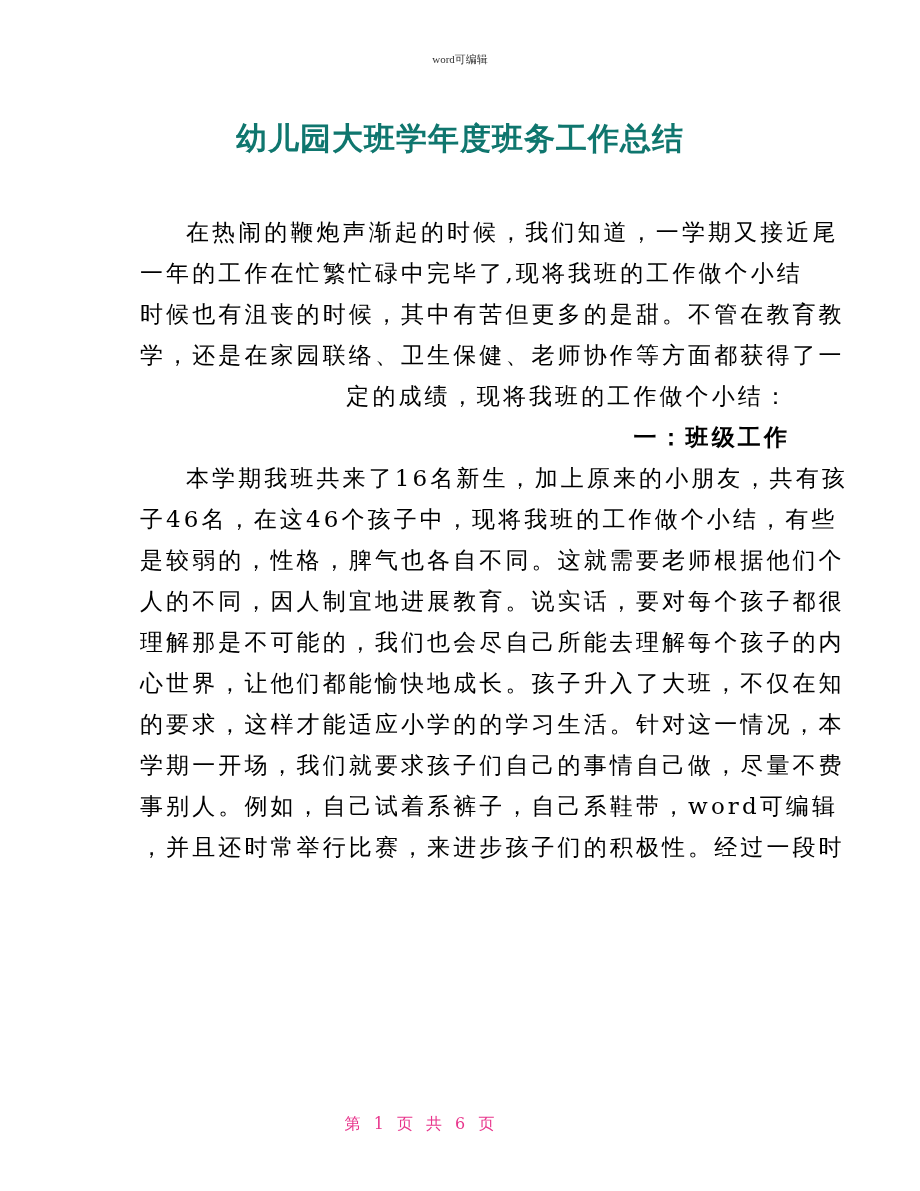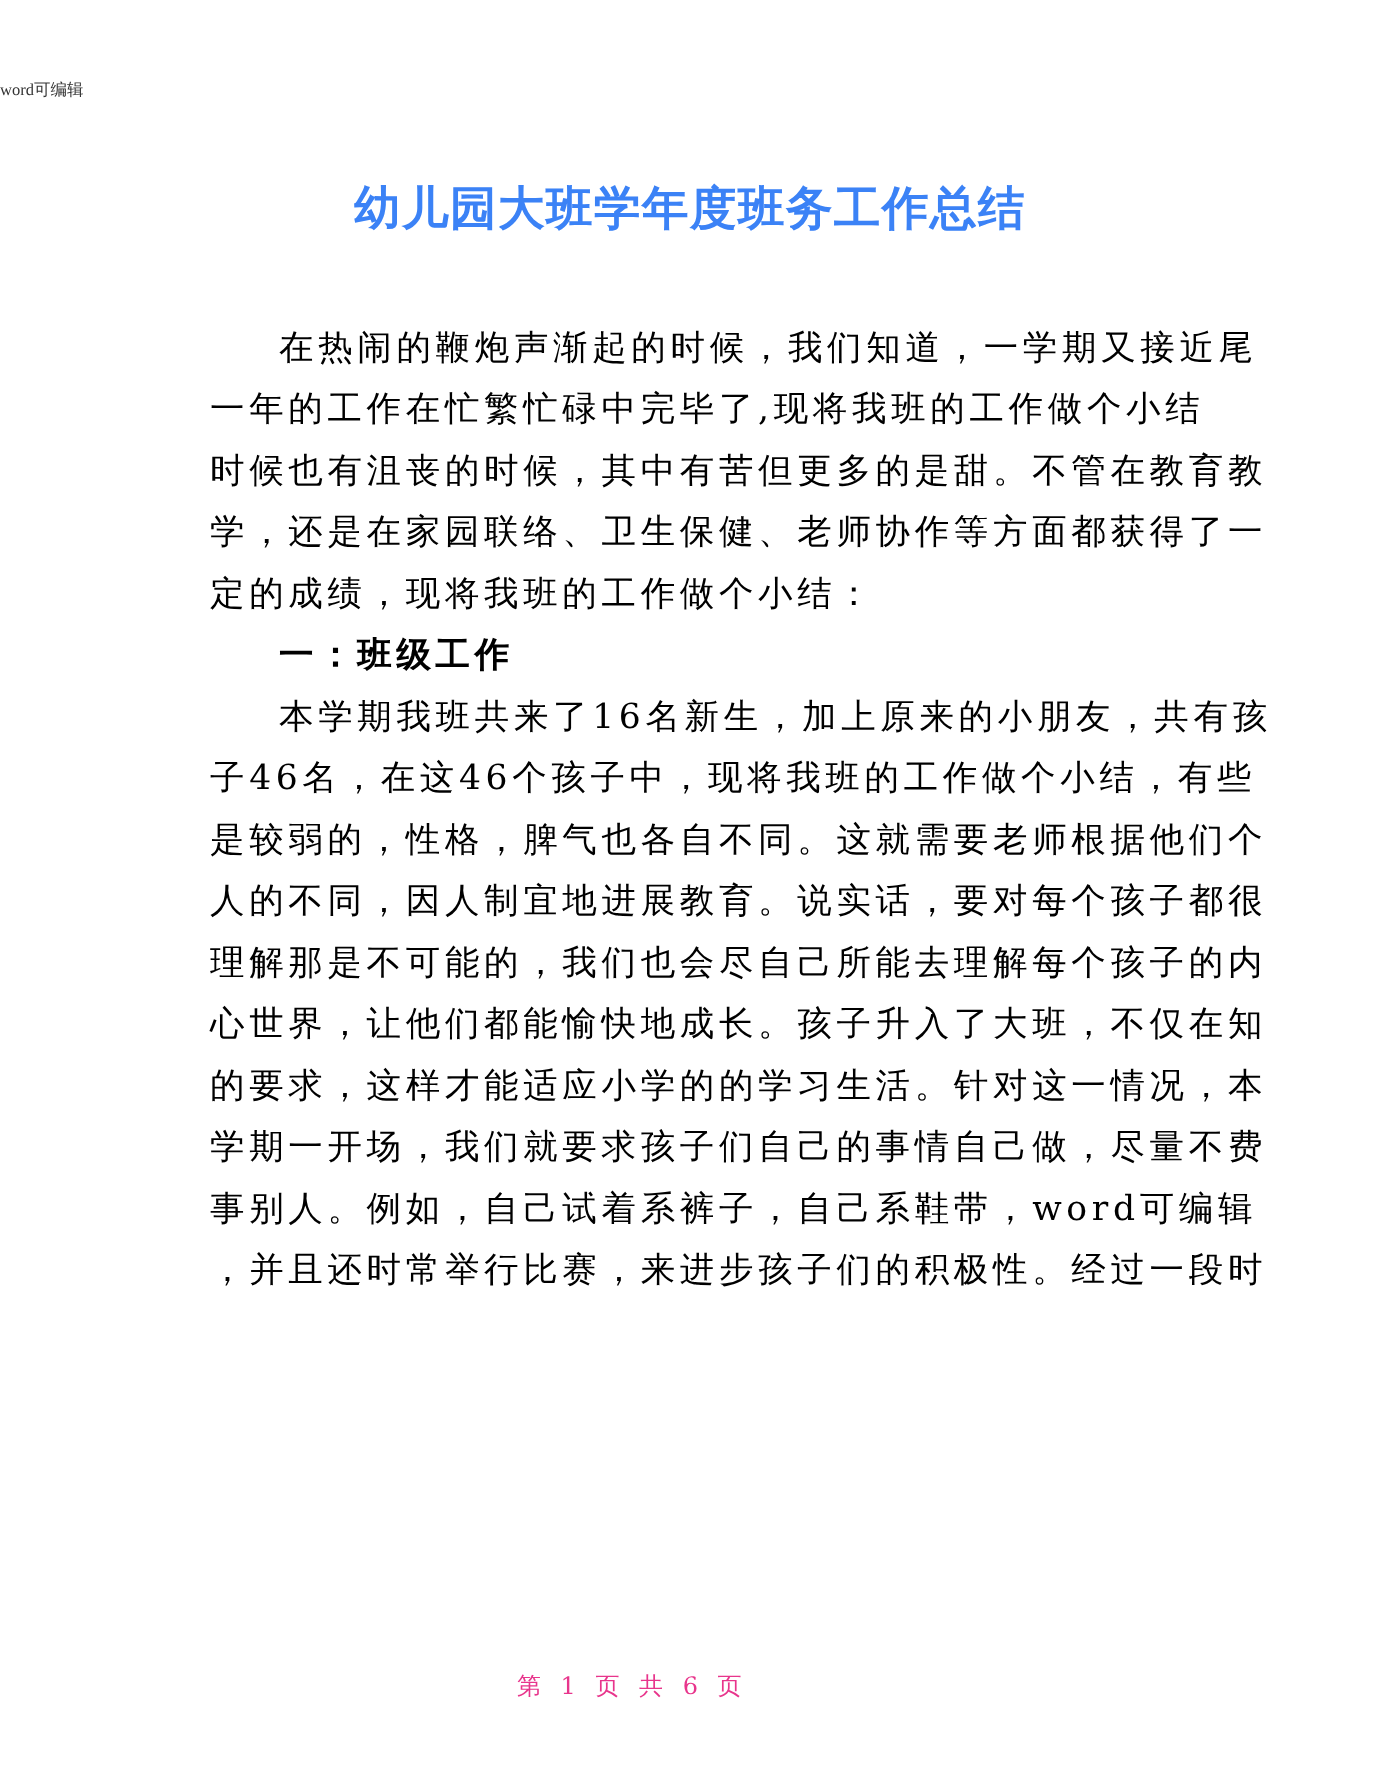--- a/index.html
+++ b/index.html
@@ -1,25 +1,25 @@
 <!DOCTYPE html>
 <html><head>
 <meta charset="utf-8">
 <style>
   html, body { margin: 0; padding: 0; background: #ffffff; }
   body { width: 920px; height: 1191px; position: relative; overflow: hidden;
          font-family: "DejaVu Serif", "Liberation Serif", serif; color: #000; }
-  .header { position: absolute; top: 52px; left: 0; width: 920px; 
+  .header { position: absolute; top: 52px; left: 0; width: 920px; text-align: center;
             font-size: 11px; color: #333; font-family: "Liberation Serif", serif; }
   .title { position: absolute; top: 118px; left: 0; width: 920px; text-align: center;
-           font-size: 31px; font-weight: bold; color: #3b82f6; letter-spacing: 1px;
+           font-size: 31px; font-weight: bold; color: #0f766e; letter-spacing: 1px;
            font-family: "DejaVu Sans", "Liberation Sans", sans-serif; }
   .body { position: absolute; top: 212px; left: 140px; width: 650px; }
   .line { height: 41px; line-height: 41px; font-size: 23px; white-space: nowrap;
-          letter-spacing: 3.1px; overflow: visible; }
+          letter-spacing: 3.1px; overflow: visible; text-align: right; }
   .line.indent { padding-left: 46px; }
   .heading { font-weight: bold; font-family: "DejaVu Sans", sans-serif; }
   .footer { position: absolute; top: 1114px; left: 0; width: 843px; text-align: center;
             font-size: 16px; color: #e8358c; letter-spacing: 4px;
             font-family: "DejaVu Serif", serif; }
 </style>
 </head>
 <body>
 
 <div class="header">word可编辑</div>

